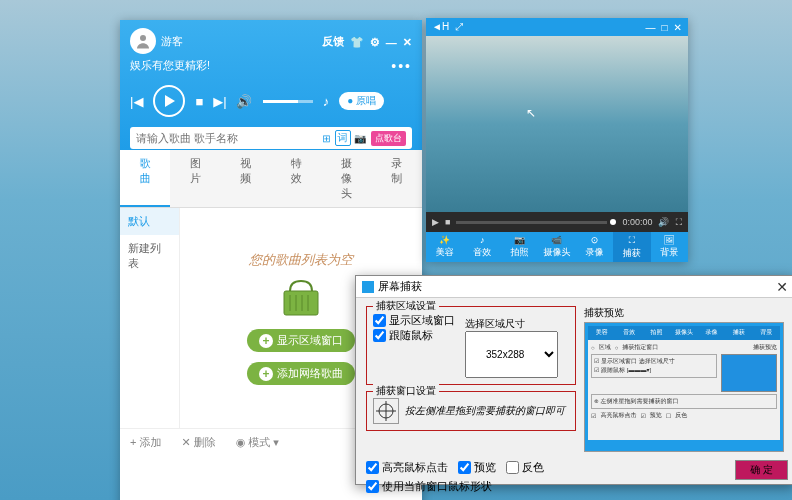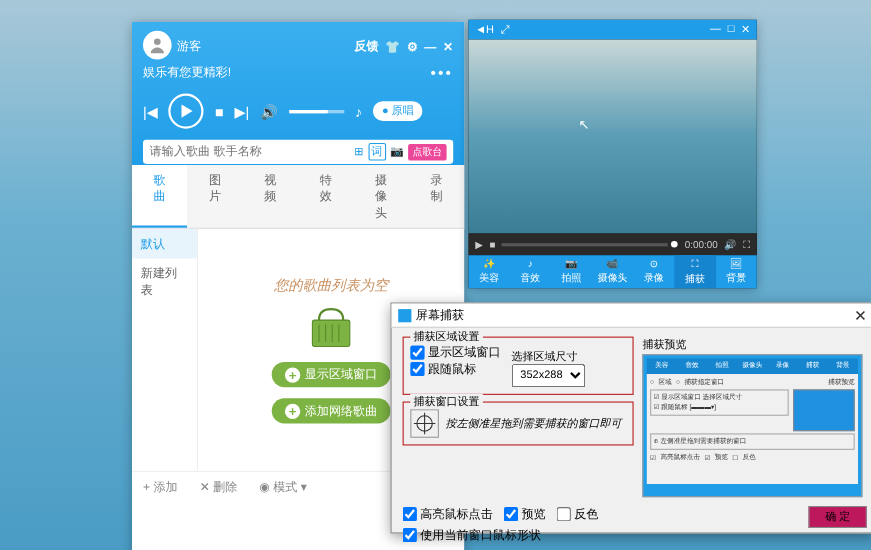--- a/index.html
+++ b/index.html
@@ -57,21 +57,21 @@
 .cap-ico{width:12px;height:12px;background:#1f9de8;}
 .cap-x{cursor:pointer;font-size:14px;color:#333;}
 .cap-body{padding:8px 10px;display:flex;gap:8px;}
 .cap-left{flex:1;}
 .cap-row{display:flex;align-items:center;gap:10px;margin-bottom:4px;}
 .cap-radio,.cap-check{display:flex;align-items:center;gap:3px;}
 .cap-radio input,.cap-check input{margin:0;}
 .cap-group{border:1px solid #b91c1c;padding:6px;margin-bottom:6px;position:relative;}
 .cap-gtitle{position:absolute;top:-8px;left:6px;background:#f0f0f0;padding:0 3px;font-size:10px;}
 .cap-sel{display:flex;align-items:center;gap:4px;margin-top:4px;}
-.cap-sel select{font-size:10px;padding:3px;}
+.cap-sel select{font-size:10px;padding:16px;}
 .cap-winrow{display:flex;align-items:center;gap:6px;font-style:italic;}
 .target-ico{width:26px;height:26px;border:1px solid #999;display:flex;align-items:center;justify-content:center;}
 .cap-right{width:200px;}
 .cap-preview-label{font-size:10px;margin-bottom:2px;}
 .cap-preview{border:1px solid #999;height:130px;background:#1f9de8;padding:3px;font-size:7px;color:#fff;overflow:hidden;position:relative;}
 .mini-tools{display:flex;height:14px;background:#1585d0;}
 .mini-tool{flex:1;text-align:center;font-size:6px;padding-top:2px;}
 .mini-body{background:#f0f0f0;color:#333;padding:3px;font-size:6px;height:100px;}
 .mini-row{display:flex;gap:4px;margin-bottom:2px;align-items:center;}
 .mini-prev{border:1px solid #888;width:56px;height:38px;background:#2090e0;}

